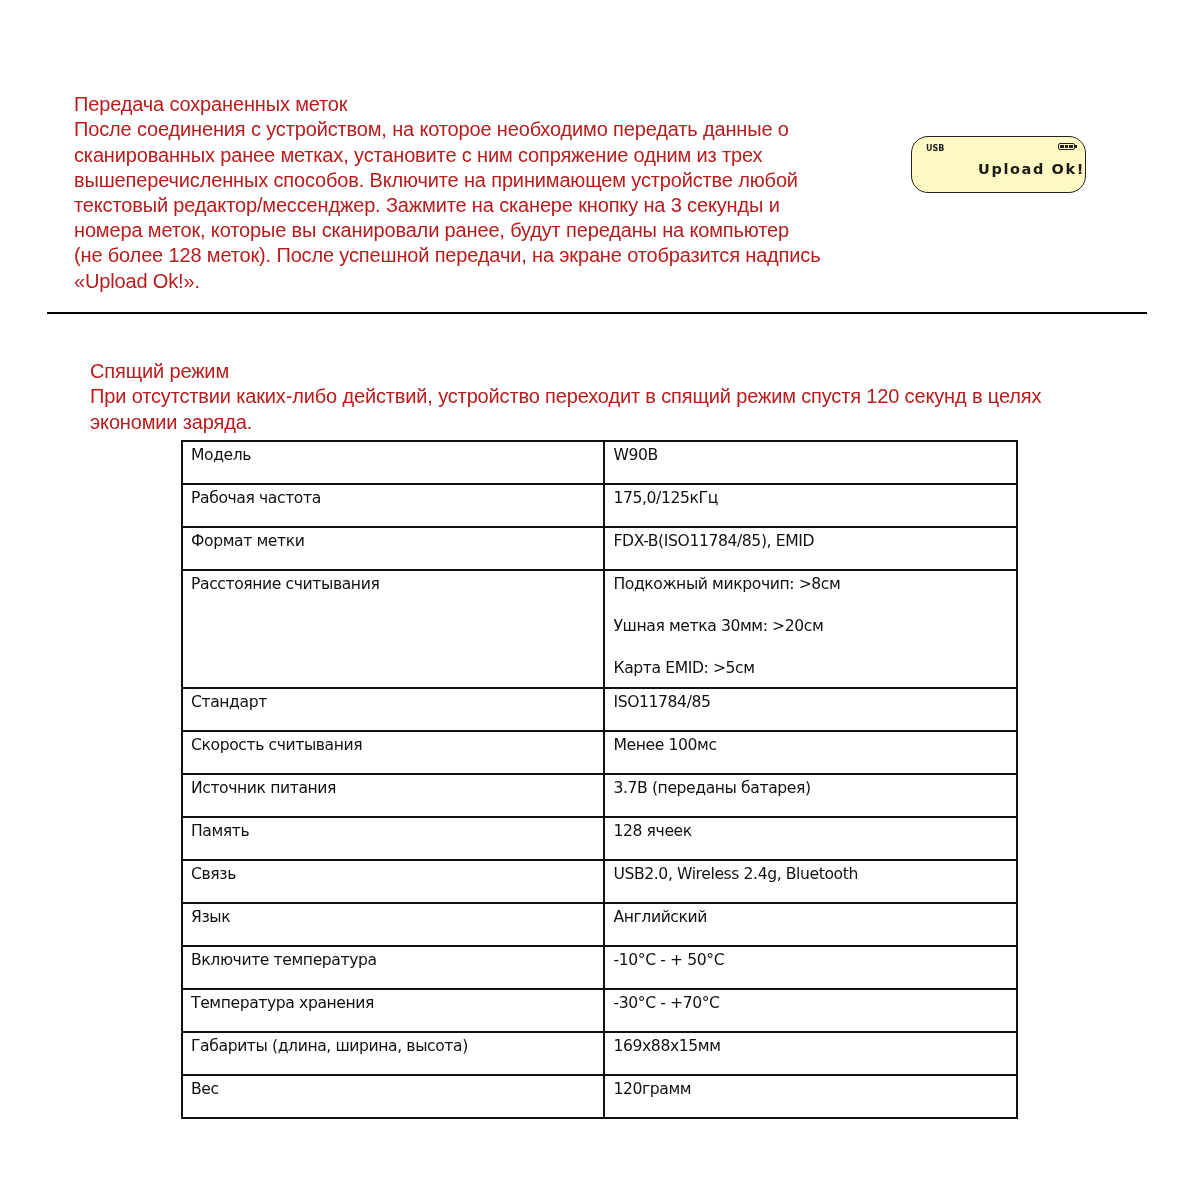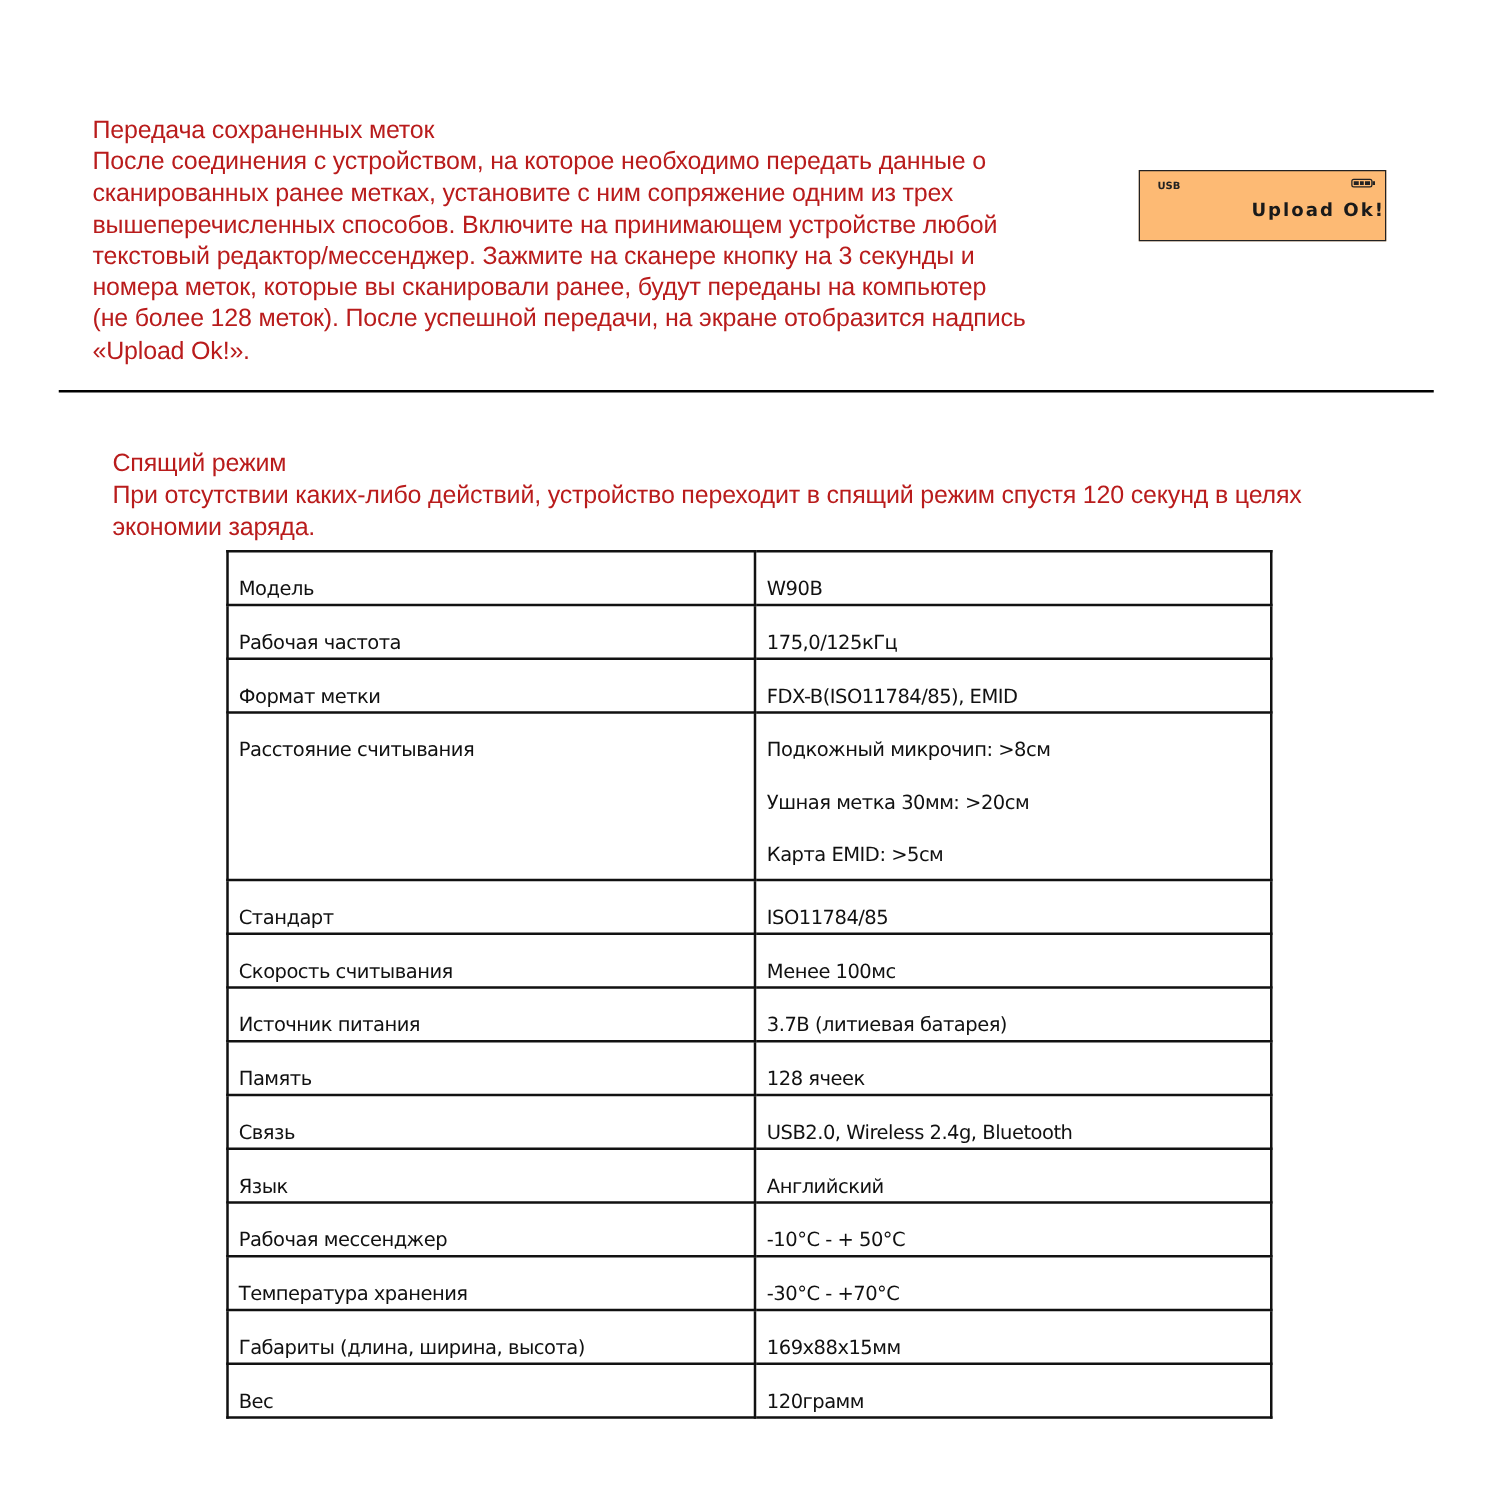--- a/index.html
+++ b/index.html
@@ -5,30 +5,30 @@
     html, body { margin: 0; padding: 0; background: #ffffff; }
     body { width: 1200px; height: 1200px; position: relative; overflow: hidden; color: #111; }
     .sans { font-family: "Liberation Sans", sans-serif; }
     .para { position: absolute; left: 74px; font-size: 20px; line-height: 25.2px; letter-spacing: -0.15px; color: #b91c1c; white-space: pre-line; }
     #s1 { top: 67px; width: 800px; }
     #s2 { top: 334px; width: 1060px; margin-left: 16px; }
     .para .heading { display: block; }
     .rule { position: absolute; left: 47px; width: 1100px; top: 312px; height: 2px; background: #000; }
 
     
-    .oled { position: absolute; left: 911px; top: 136px; width: 198px; height: 57px; border: 1.5px solid #222; border-radius: 0; box-sizing: border-box; background: #fdba74; }
+    .oled { position: absolute; left: 911px; top: 136px; width: 175px; height: 57px; border: 1.5px solid #222; border-radius: 17px; box-sizing: border-box; background: #fef9c3; }
     .oled .usb { position: absolute; left: 14px; top: 7px; font-family: "DejaVu Sans", sans-serif; font-size: 8px; font-weight: bold; color: #222; }
     .oled .msg { position: absolute; left: 0; right: 0; top: 24px; text-align: right; font-family: "DejaVu Sans", sans-serif; font-size: 14.5px; letter-spacing: 1.6px; font-weight: bold; color: #1a1a1a; }
     .oled .batt { position: absolute; right: 10px; top: 6px; width: 17px; height: 7px; border: 1.5px solid #222; border-radius: 2px; box-sizing: border-box; display: flex; gap: 1px; padding: 1px; }
     .oled .batt span { flex: 1; background: #222; }
     .oled .batt::after { content: ""; position: absolute; right: -3px; top: 1px; width: 2px; height: 3px; background: #222; }
 
     
     .spec { position: absolute; left: 181px; top: 440px; width: 837px; border-collapse: collapse; font-family: "DejaVu Sans", sans-serif; font-size: 15.6px; color: #111; }
-    .spec td { border: 2px solid #111; vertical-align: top; padding: 20px 8px 0 8px; letter-spacing: -0.4px; margin-left: 42px; }
+    .spec td { border: 2px solid #111; vertical-align: top; padding: 4px 8px 0 8px; letter-spacing: -0.4px; margin-left: 42px; }
     .spec td.k { width: 415px; }
     .spec td.v { width: 404px; }
     .spec tr { height: 43px; }
     .spec .line { display: block; height: 42px; }
     .spec .line:last-child { height: auto; padding-bottom: 10px; }
   </style>
 </head>
 <body>
 
 <div id="s1" class="para sans">
@@ -83,36 +83,36 @@
       <tr>
         <td class="k">Стандарт</td>
         <td class="v">ISO11784/85</td>
       </tr>
       <tr>
         <td class="k">Скорость считывания</td>
         <td class="v">Менее 100мс</td>
       </tr>
       <tr>
         <td class="k">Источник питания</td>
-        <td class="v">3.7В (литиевая батарея)</td>
+        <td class="v">3.7В (переданы батарея)</td>
       </tr>
       <tr>
         <td class="k">Память</td>
         <td class="v">128 ячеек</td>
       </tr>
       <tr>
         <td class="k">Связь</td>
         <td class="v">USB2.0, Wireless 2.4g, Bluetooth</td>
       </tr>
       <tr>
         <td class="k">Язык</td>
         <td class="v">Английский</td>
       </tr>
       <tr>
-        <td class="k">Рабочая мессенджер</td>
+        <td class="k">Включите температура</td>
         <td class="v">-10°C - + 50°C</td>
       </tr>
       <tr>
         <td class="k">Температура хранения</td>
         <td class="v">-30°C - +70°C</td>
       </tr>
       <tr>
         <td class="k">Габариты (длина, ширина, высота)</td>
         <td class="v">169x88x15мм</td>
       </tr>

